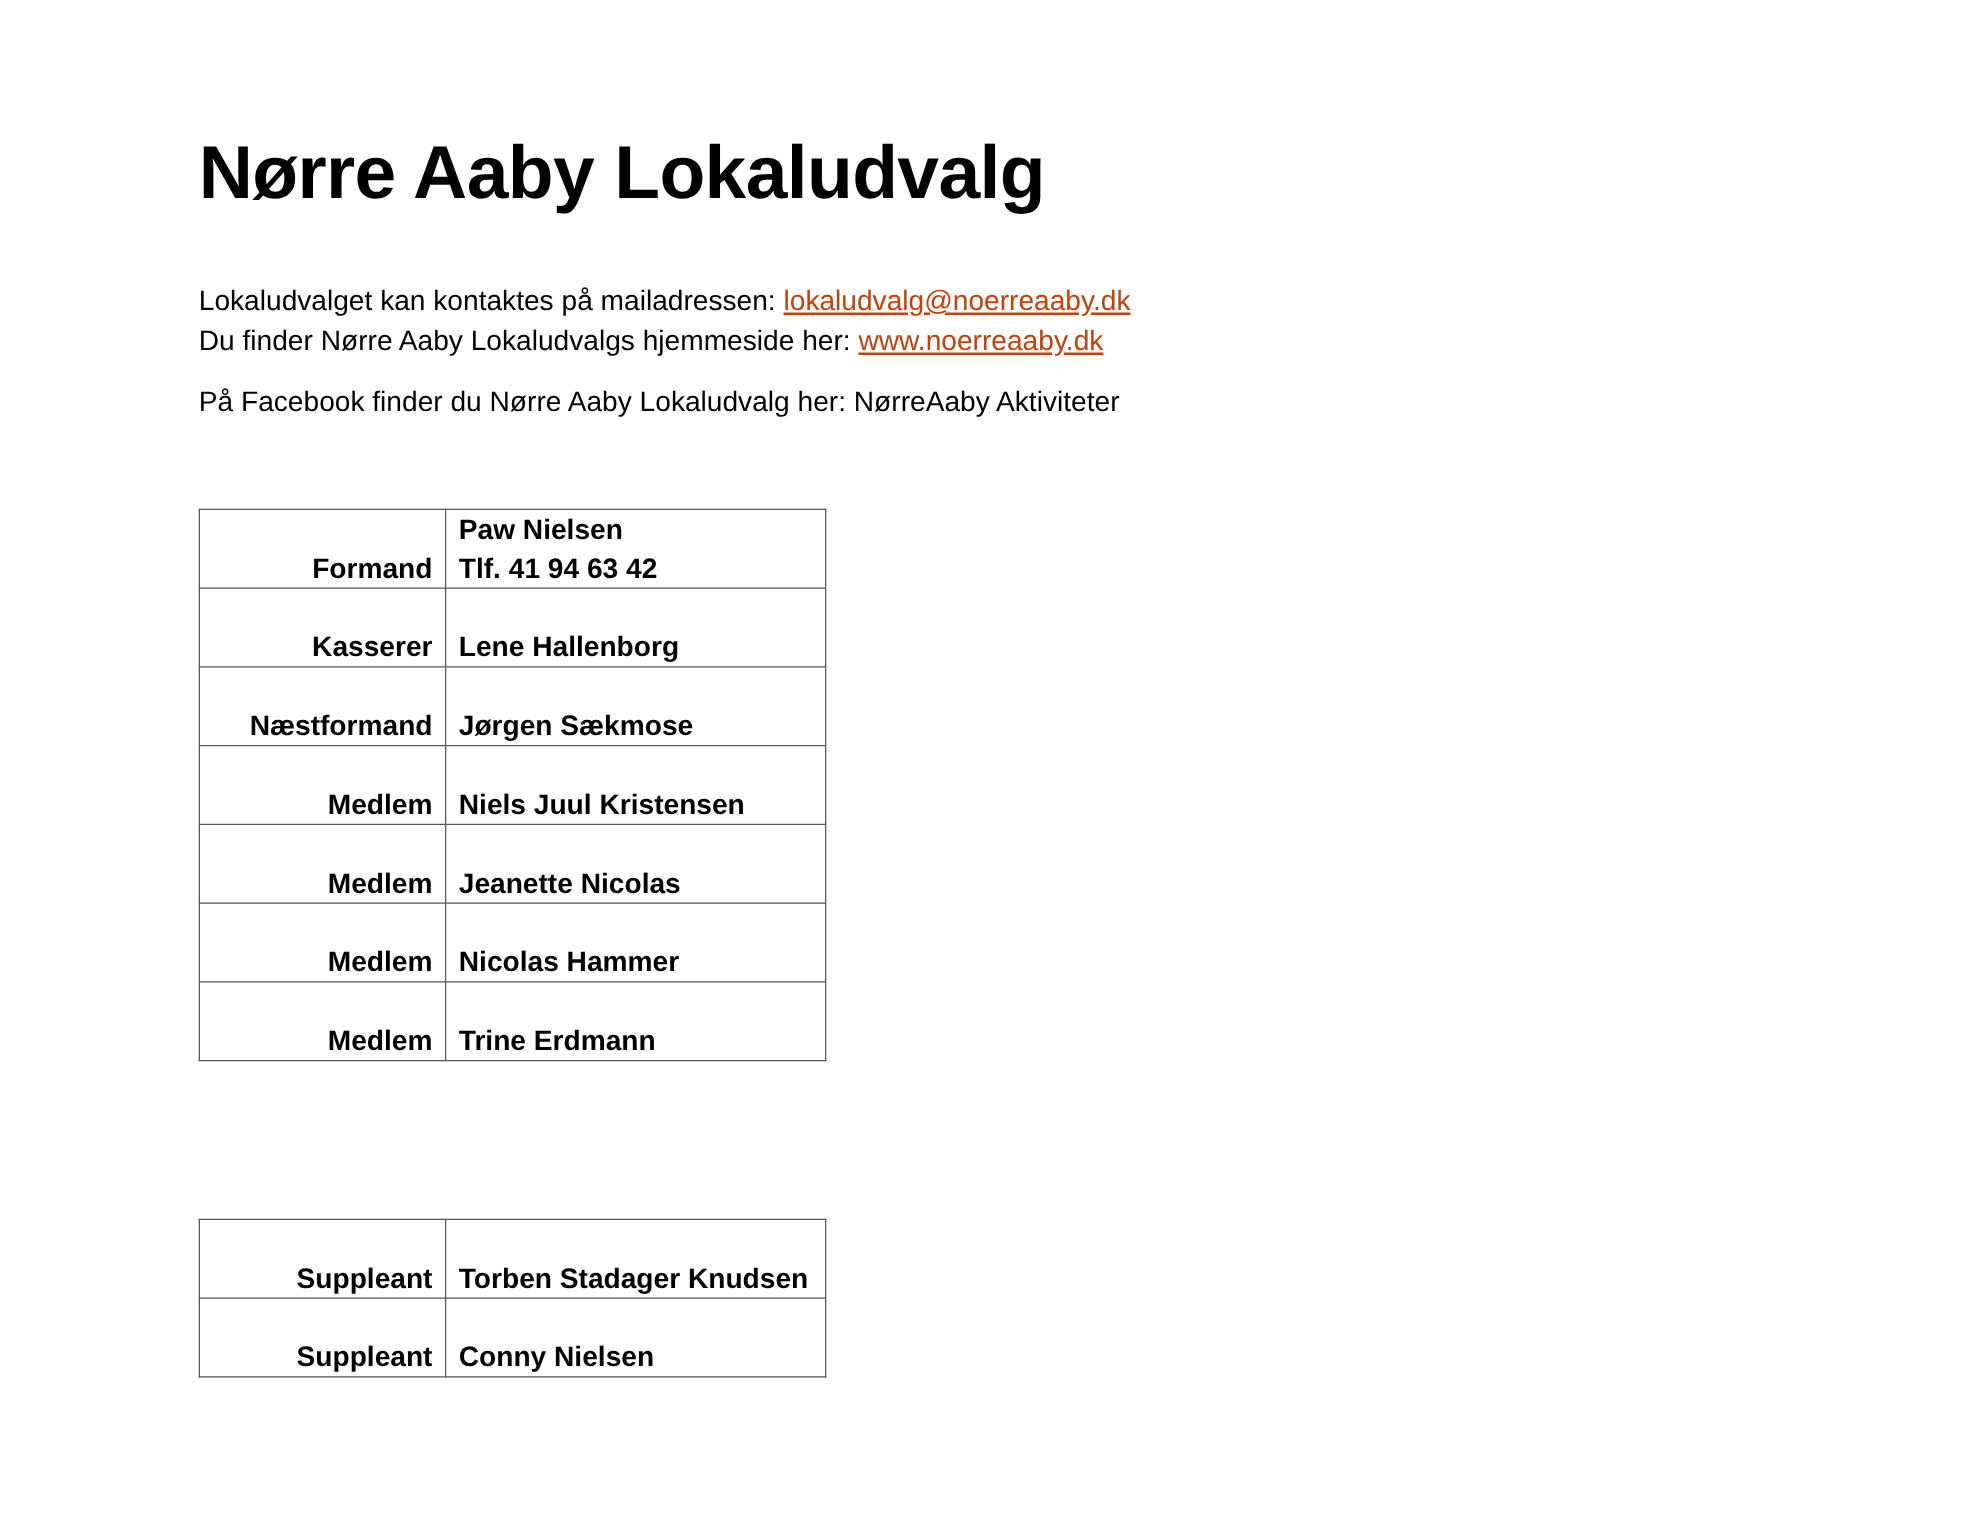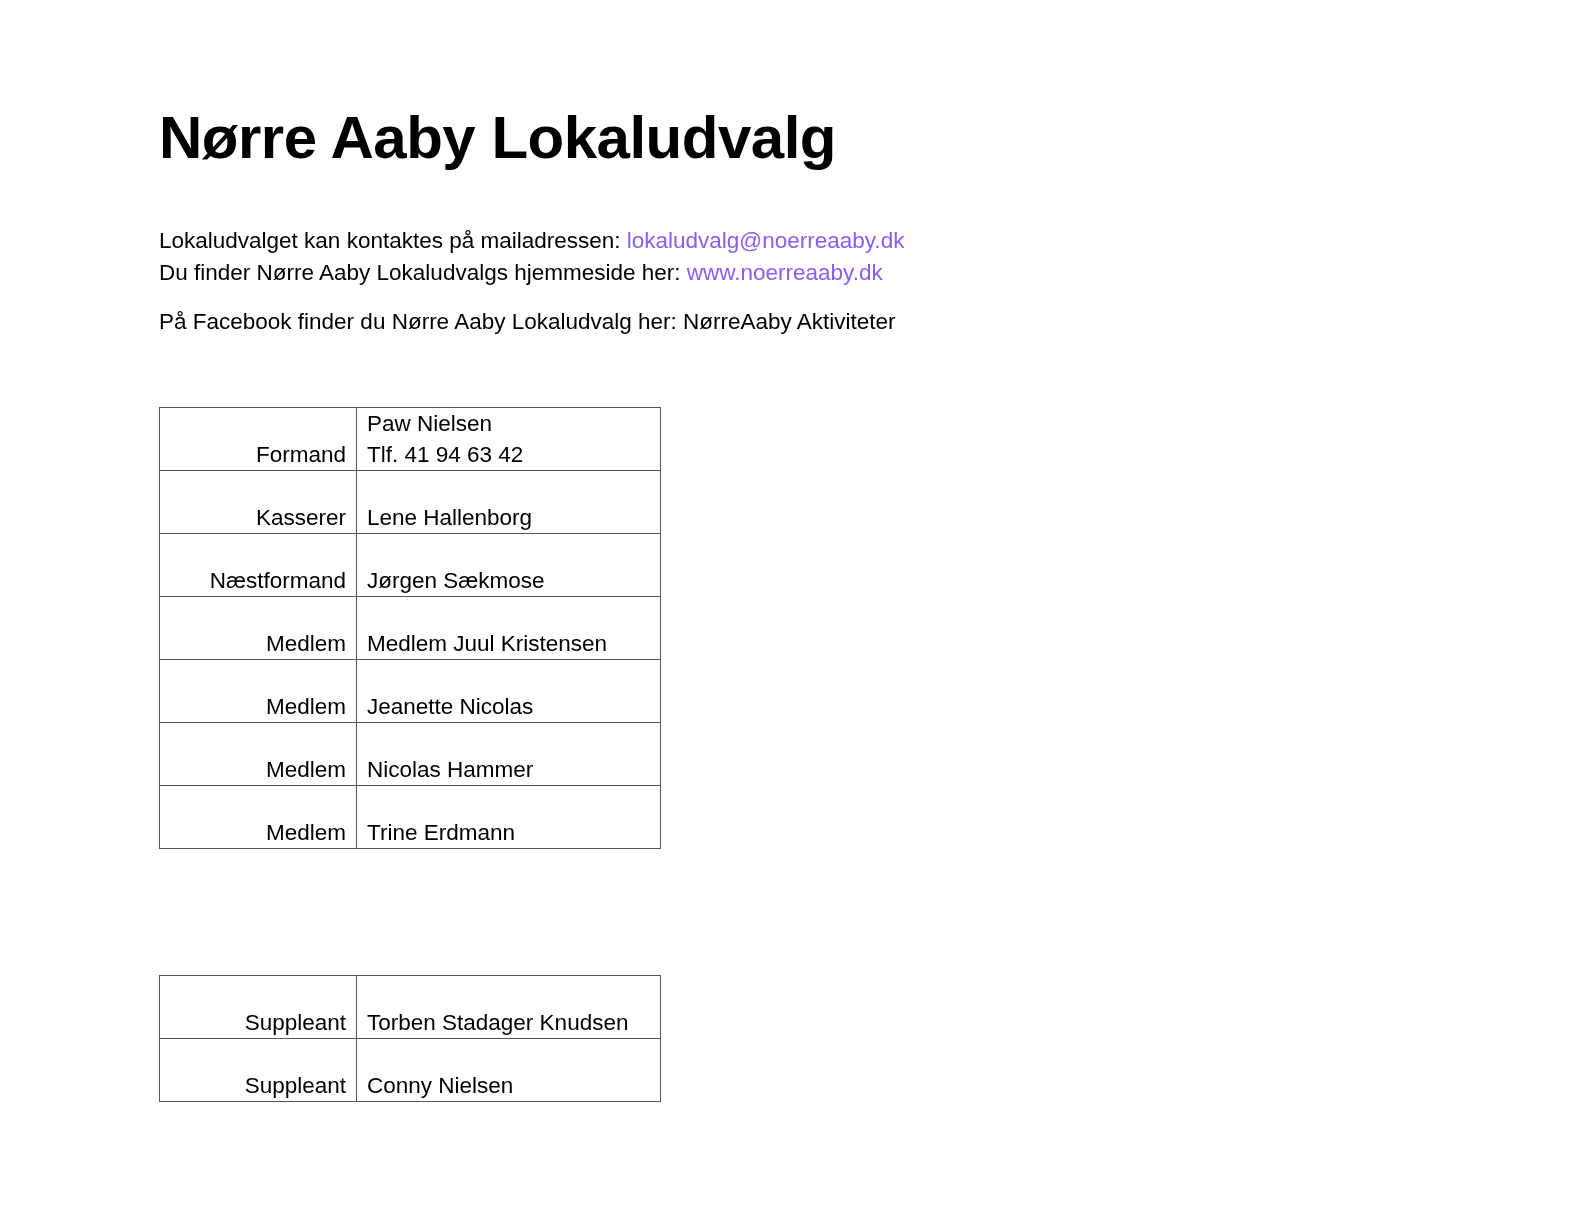--- a/index.html
+++ b/index.html
@@ -4,24 +4,24 @@
   <style>
     html, body { margin: 0; padding: 0; background: #ffffff; }
     body { width: 1584px; height: 1224px; position: relative; overflow: hidden;
            font-family: "Liberation Sans", sans-serif; color: #000; }
     .title { position: absolute; left: 159px; top: 108px; margin: 0;
              font-size: 60px; font-weight: bold; letter-spacing: -0.5px; line-height: 60px; }
     .para { position: absolute; left: 159px; font-size: 22.5px; line-height: 30px; margin: 0; }
     .p1 { top: 226px; }
     .p2 { top: 258px; }
     .p3 { top: 307px; }
-    a.link { color: #8b5cf6; }
+    a.link { color: #c2410c; text-decoration: underline; }
     table.board { position: absolute; left: 159px; border-collapse: collapse; width: 502px; }
     table.board td { border: 1.5px solid #555; font-size: 22.5px; line-height: 31px;
-                     vertical-align: bottom; padding: 0 10px 0 10px; height: 63px; box-sizing: border-box; }
+                     vertical-align: bottom; padding: 0 10px 0 10px; height: 63px; box-sizing: border-box; font-weight: bold; }
     table.board td.role { width: 197px; text-align: right; }
     .t1 { top: 407px; }
     .t2 { top: 975px; }
     .cell-lines { display: block; }
   </style>
 </head>
 <body>
 
 <h1 class="title">Nørre Aaby Lokaludvalg</h1>
 
@@ -43,21 +43,21 @@
   <tr>
     <td class="role">Kasserer</td>
     <td>Lene Hallenborg</td>
   </tr>
   <tr>
     <td class="role">Næstformand</td>
     <td>Jørgen Sækmose</td>
   </tr>
   <tr>
     <td class="role">Medlem</td>
-    <td>Medlem Juul Kristensen</td>
+    <td>Niels Juul Kristensen</td>
   </tr>
   <tr>
     <td class="role">Medlem</td>
     <td>Jeanette Nicolas</td>
   </tr>
   <tr>
     <td class="role">Medlem</td>
     <td>Nicolas Hammer</td>
   </tr>
   <tr>

